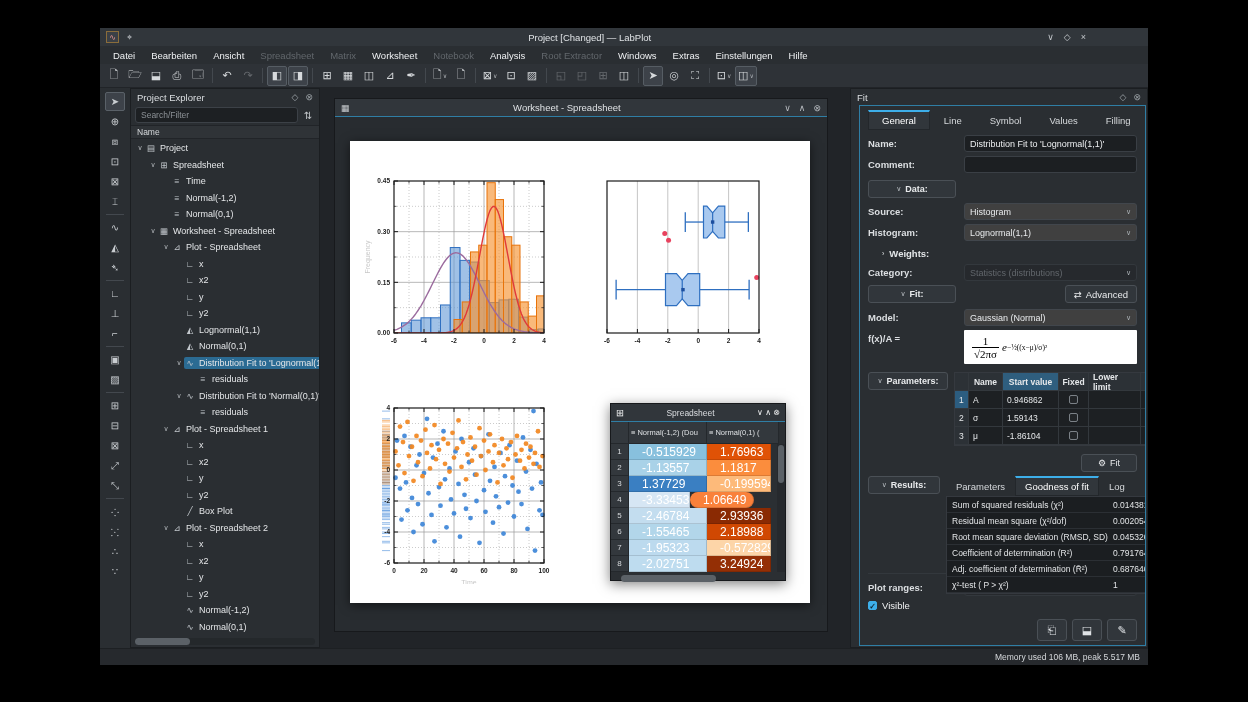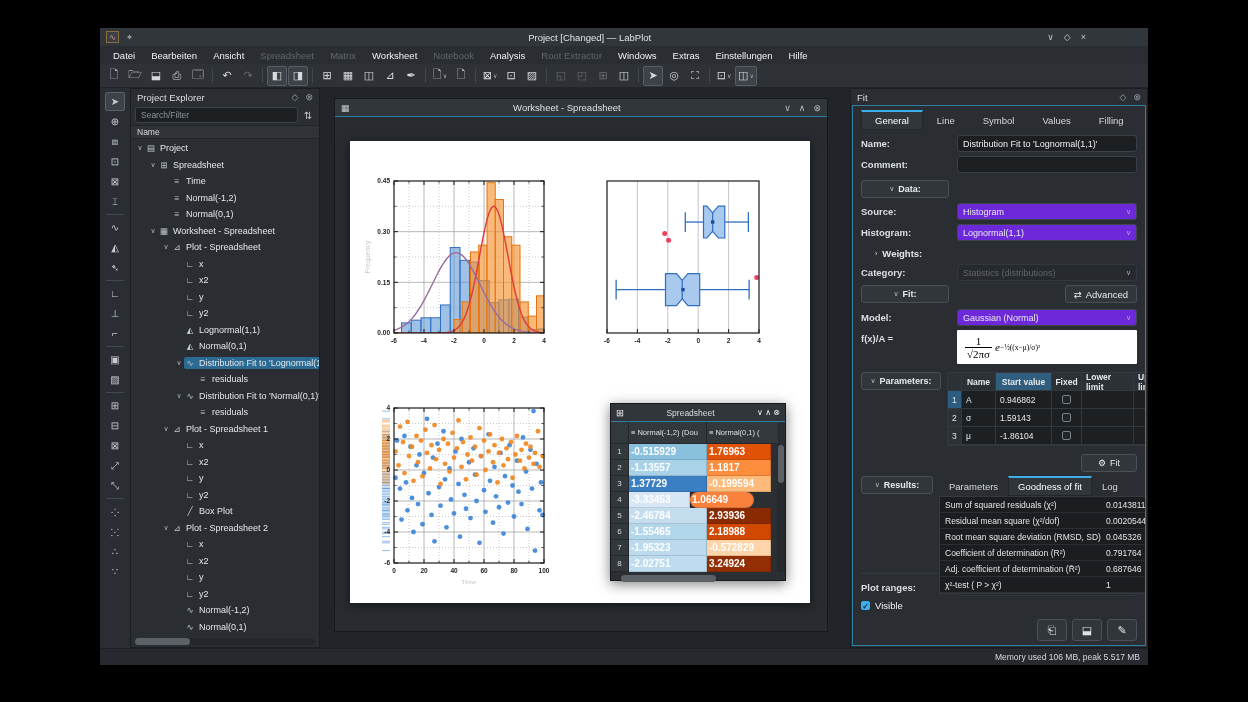--- a/index.html
+++ b/index.html
@@ -68,36 +68,36 @@
 
   
   #ssWin { position:absolute; left:260px; top:262px; width:176px; height:178px; background:#2b2f33; border:1px solid #17191c; box-shadow:0 3px 12px rgba(0,0,0,.5); display:flex; flex-direction:column; }
   .ss-title { height:18px; background:#31363b; border-bottom:1px solid #2f7ea5; display:flex; align-items:center; padding:0 5px; flex:0 0 auto;}
   .ss-title .sw-label { flex:1; text-align:center; font-size:8.5px; color:#dadde0; }
   .ss-body { flex:1; position:relative; display:flex; flex-direction:column; }
   .ss-hdr { display:flex; height:22px; flex:0 0 auto; }
   .ss-hdr .cell { background:#33383d; border-right:1px solid #24282c; border-bottom:1px solid #24282c; color:#dde0e3; font-size:7.5px; display:flex; align-items:center; padding:0 2px; gap:2px; overflow:hidden; white-space:nowrap;}
   .ss-row { display:flex; height:16px; flex:0 0 auto;}
   .ss-num { width:18px; background:#33383d; border-right:1px solid #24282c; border-bottom:1px solid #24282c; color:#d6d9dc; font-size:8px; display:flex; align-items:center; justify-content:center; flex:0 0 auto;}
-  .ss-cell { border-right:1px solid rgba(0,0,0,.15); border-bottom:1px solid rgba(0,0,0,.12); color:#fff; font-size:10px; display:flex; align-items:center; padding:0 2px; overflow:hidden; white-space:nowrap;font-weight:bold; }
+  .ss-cell { border-right:1px solid rgba(0,0,0,.15); border-bottom:1px solid rgba(0,0,0,.12); color:#fff; font-size:12px; display:flex; align-items:center; padding:0 13px; overflow:hidden; white-space:nowrap; }
   .ss-vscroll { position:absolute; right:0; top:22px; width:8px; bottom:12px; background:#26292d; }
   .ss-vscroll .thumb { position:absolute; top:1px; left:1px; width:6px; height:38px; border-radius:3px; background:#5b6167; }
   .ss-hscroll { height:12px; flex:0 0 auto; display:flex; align-items:center; padding:0 10px; }
   .ss-hscroll .thumb { width:95px; height:7px; border-radius:4px; background:#5b6167; }
 
   
   #fitDock { width:298px; flex:0 0 auto; border-left:1px solid #1b1e21; }
-  .fit-body { flex:1; border:1px solid #2f7ea5; margin:0 1px 1px 1px; padding:4px 8px 4px 8px; display:flex; flex-direction:column; overflow:hidden; }
+  .fit-body { flex:1; border:1px solid #2f7ea5; margin:0 1px 1px 8px; padding:4px 8px 4px 8px; display:flex; flex-direction:column; overflow:hidden; }
   .tabs { display:flex; height:20px; flex:0 0 auto; margin-bottom:5px; }
   .tab { padding:0 13px; display:flex; align-items:center; color:#d5d8db; border:1px solid transparent; }
   .tab.active { background:#31363b; border:1px solid #23272b; border-top:2px solid #3daee9; color:#fff; }
   .frow { display:flex; align-items:center; margin-bottom:4px; flex:0 0 auto; }
   .flabel { width:96px; color:#dcdfe2; flex:0 0 auto;font-weight:bold; }
   .finput { flex:1; height:17px; background:#1c1f22; border:1px solid #3a3f45; border-radius:3px; color:#eceef0; font-size:9px; padding:0 5px; display:flex; align-items:center; overflow:hidden; white-space:nowrap;}
-  .fselect { flex:1; height:17px; background:#6d28d9; border:1px solid #41464c; border-radius:3px; color:#e8eaec; font-size:9px; padding:0 5px; display:flex; align-items:center; }
+  .fselect { flex:1; height:17px; background:#404040; border:1px solid #41464c; border-radius:3px; color:#e8eaec; font-size:9px; padding:0 5px; display:flex; align-items:center; }
   .fselect .dd { margin-left:auto; font-size:7px; color:#aab0b5; }
   .fselect.disabled { color:#61666b; border-color:#33383d; background:#26292d; }
   .sec-btn { height:18px; min-width:88px; background:#31363b; border:1px solid #4a5056; border-radius:3px; color:#e8eaec; display:inline-flex; align-items:center; justify-content:center; gap:4px; padding:0 10px; font-size:9px; }
   .sec-btn .chev { font-size:7px; color:#b7bcc0; }
   .plain-sec { color:#e3e6e8; display:flex; align-items:center; gap:5px; margin:3px 0 5px 14px; }
   .adv-btn { margin-left:auto; height:18px; border:1px solid #4a5056; border-radius:3px; background:#31363b; display:inline-flex; align-items:center; gap:4px; padding:0 8px; color:#e8eaec; }
   .formula { flex:1; background:#fff; color:#000; border-radius:1px; height:34px; display:flex; align-items:center; padding:0 8px; font-family:"Liberation Serif",serif; font-size:11px; }
   .frac { display:inline-flex; flex-direction:column; align-items:center; margin-right:3px; }
   .frac .num { padding:0 4px; }
   .frac .bar { height:1px; background:#000; width:100%; }

